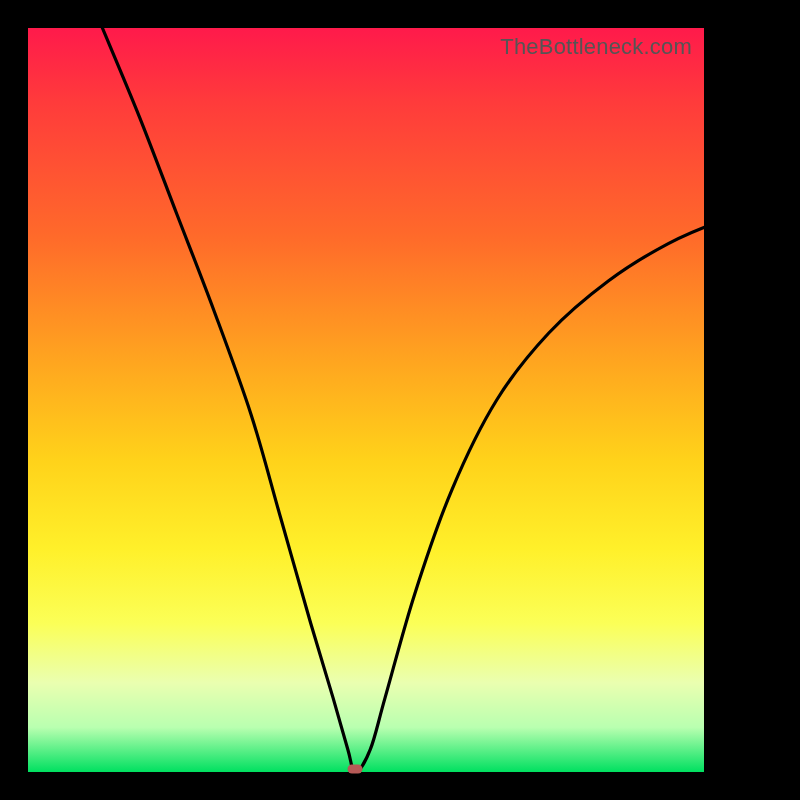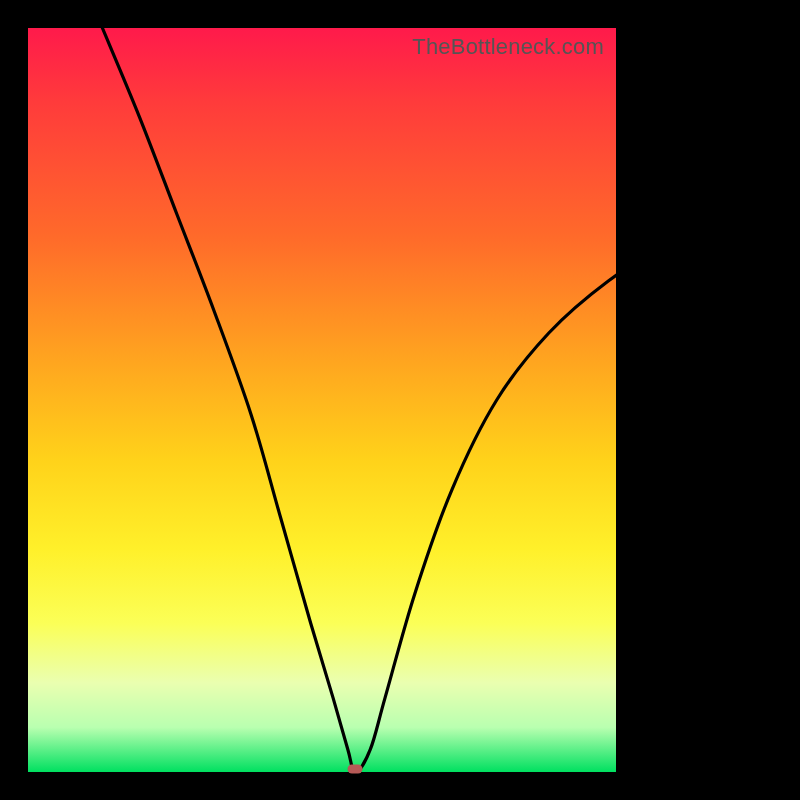--- a/index.html
+++ b/index.html
@@ -14,21 +14,21 @@
   .frame {
     position: relative;
     width: 800px;
     height: 800px;
     background: #000;
   }
   .plot {
     position: absolute;
     left: 28px;
     top: 28px;
-    width: 588px;
+    width: 676px;
     height: 744px;
     background: linear-gradient(
       to bottom,
       #ff1a4b 0%,
       #ff3b3b 10%,
       #ff6a2a 28%,
       #ffa61f 45%,
       #ffd21a 58%,
       #fff02a 70%,
       #fbff57 80%,

